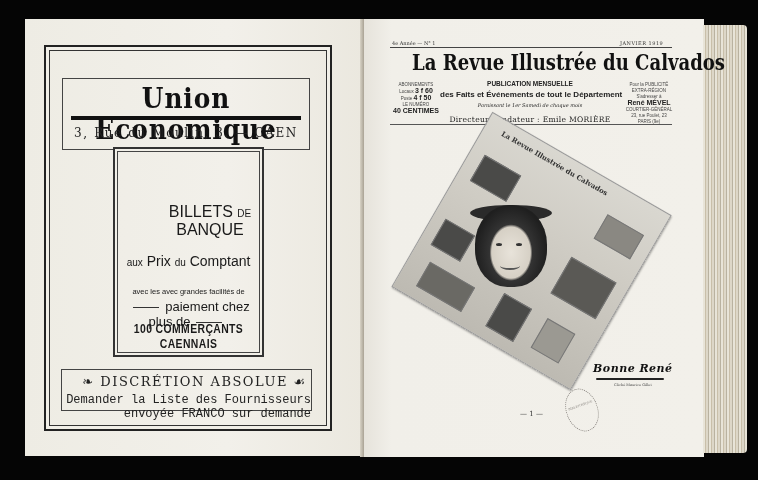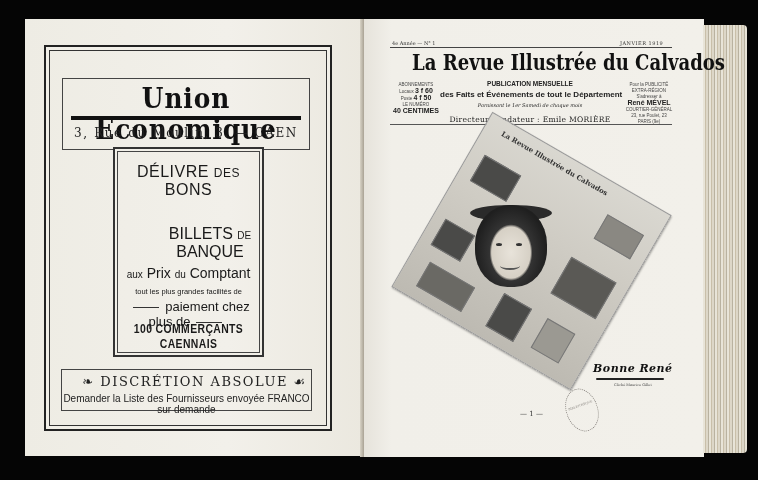--- a/index.html
+++ b/index.html
@@ -14,32 +14,32 @@
   .ad-frame { position:absolute; left:44px; top:45px; width:284px; height:382px; border:2px solid #222; box-shadow: inset 0 0 0 3px #f1efe8, inset 0 0 0 4px #333; }
   .masthead-box { position:absolute; left:62px; top:78px; width:246px; height:70px; border:1px solid #444; }
   .masthead-title { position:absolute; left:0; right:0; top:4px; text-align:center; font-family:"DejaVu Serif", serif; font-weight:bold; font-size:27px; letter-spacing:1px; color:#111; transform:scaleX(0.92); }
   .masthead-rule { position:absolute; left:8px; right:8px; top:37px; height:4px; background:#111; }
   .masthead-addr { position:absolute; left:0; right:0; top:47px; text-align:center; font-size:12px; letter-spacing:1.6px; color:#222; }
   .bons-box { position:absolute; left:113px; top:147px; width:147px; height:206px; border:2px solid #333; box-shadow: inset 0 0 0 2px #f1efe8, inset 0 0 0 3px #444; }
   .bons-line { position:absolute; left:0; right:0; text-align:center; color:#1a1a1a; font-family:"Liberation Sans", sans-serif; }
   .bl1 { top:14px; font-size:16px; letter-spacing:0.5px; }
   .bl1 .sm { font-size:12px; }
   .bl2 { top:40px; font-size:16px; }
-  .bl3 { top:76px; font-size:16px;padding-left:43px; }
+  .bl3 { top:54px; font-size:16px;padding-left:43px; }
   .bl3 .sm { font-size:10px; }
   .bl4 { top:92px; font-size:8px; }
-  .bl5 { top:116px; font-size:14px; }
+  .bl5 { top:104px; font-size:14px; }
   .bl5 .sm { font-size:10px; }
   .bl6 { top:138px; font-size:7.5px; }
   .bl7 { top:150px; font-size:13px; }
   .bl8 { top:172px; font-size:13px; font-weight:bold; letter-spacing:0.5px; transform:scaleX(0.8); }
   .dash { display:inline-block; width:26px; height:1px; background:#333; vertical-align:middle; margin:0 6px; }
   .discretion-box { position:absolute; left:61px; top:369px; width:249px; height:40px; border:1px solid #444; }
   .disc-title { position:absolute; left:16px; right:0; top:4px; text-align:center; font-size:13px; letter-spacing:1.5px; color:#222; }
-  .disc-sub { position:absolute; left:0; right:0; top:23px; text-align:center; font-family:Liberation Sans, sans-serif; font-size:10px; color:#222; }
+  .disc-sub { position:absolute; left:0; right:0; top:23px; text-align:right; font-family:Liberation Mono, monospace; font-size:12px; color:#222; }
   .hdr-issue { position:absolute; left:392px; top:40px; font-size:5px; color:#333; }
   .hdr-date { position:absolute; left:620px; top:40px; font-size:5px; color:#333; letter-spacing:0.5px; }
   .hdr-rule { position:absolute; left:390px; top:47px; width:282px; height:1px; background:#444; }
   .rv-title { position:absolute; left:386px; top:49px; width:290px; text-align:center; font-family:"DejaVu Serif", serif; font-weight:bold; font-size:22px; color:#111; transform:scaleX(0.82); transform-origin:center; white-space:nowrap; }
   .abon { position:absolute; left:390px; top:82px; width:52px; font-family:"Liberation Sans", sans-serif; font-size:4.5px; color:#444; text-align:center; line-height:6px; }
   .abon .price { font-size:7px; font-weight:bold; color:#222; }
   .pub { position:absolute; left:600px; top:82px; width:98px; font-family:"Liberation Sans", sans-serif; font-size:4.5px; color:#444; text-align:center; line-height:6px; }
   .pub b { font-size:7px; color:#222; }
   .center-hdr { position:absolute; left:440px; top:80px; width:180px; text-align:center; color:#222; }
   .ch1 { font-family:"Liberation Sans", sans-serif; font-size:6.5px; font-weight:bold; }
@@ -73,37 +73,32 @@
 
 <div class="ad-frame"></div>
 
 <div class="masthead-box">
   <div class="masthead-title">Union Economique</div>
   <div class="masthead-rule"></div>
   <div class="masthead-addr">3, Rue du Moulin, 3. — CAEN</div>
 </div>
 
 <div class="bons-box">
-  <div class="bons-line bl1">
-    <span>DÉLIVRE</span>
-    <span class="sm">DES</span>
-    <span>BONS</span>
-  </div>
   <div class="bons-line bl3">
     <span>BILLETS</span>
     <span class="sm">DE</span>
     <span>BANQUE</span>
   </div>
   <div class="bons-line bl5">
     <span class="sm">aux</span>
     <span>Prix</span>
     <span class="sm">du</span>
     <span>Comptant</span>
   </div>
-  <div class="bons-line bl6">tout les plus grandes facilités de</div>
+  <div class="bons-line bl6">avec les avec grandes facilités de</div>
   <div class="bons-line bl7">
     <span class="dash"></span><span>paiement chez plus de</span><span class="dash"></span>
   </div>
   <div class="bons-line bl8">100 COMMERÇANTS CAENNAIS</div>
 </div>
 
 <div class="discretion-box">
   <div class="disc-title">
     <span>❧</span>
     <span>DISCRÉTION ABSOLUE</span>

